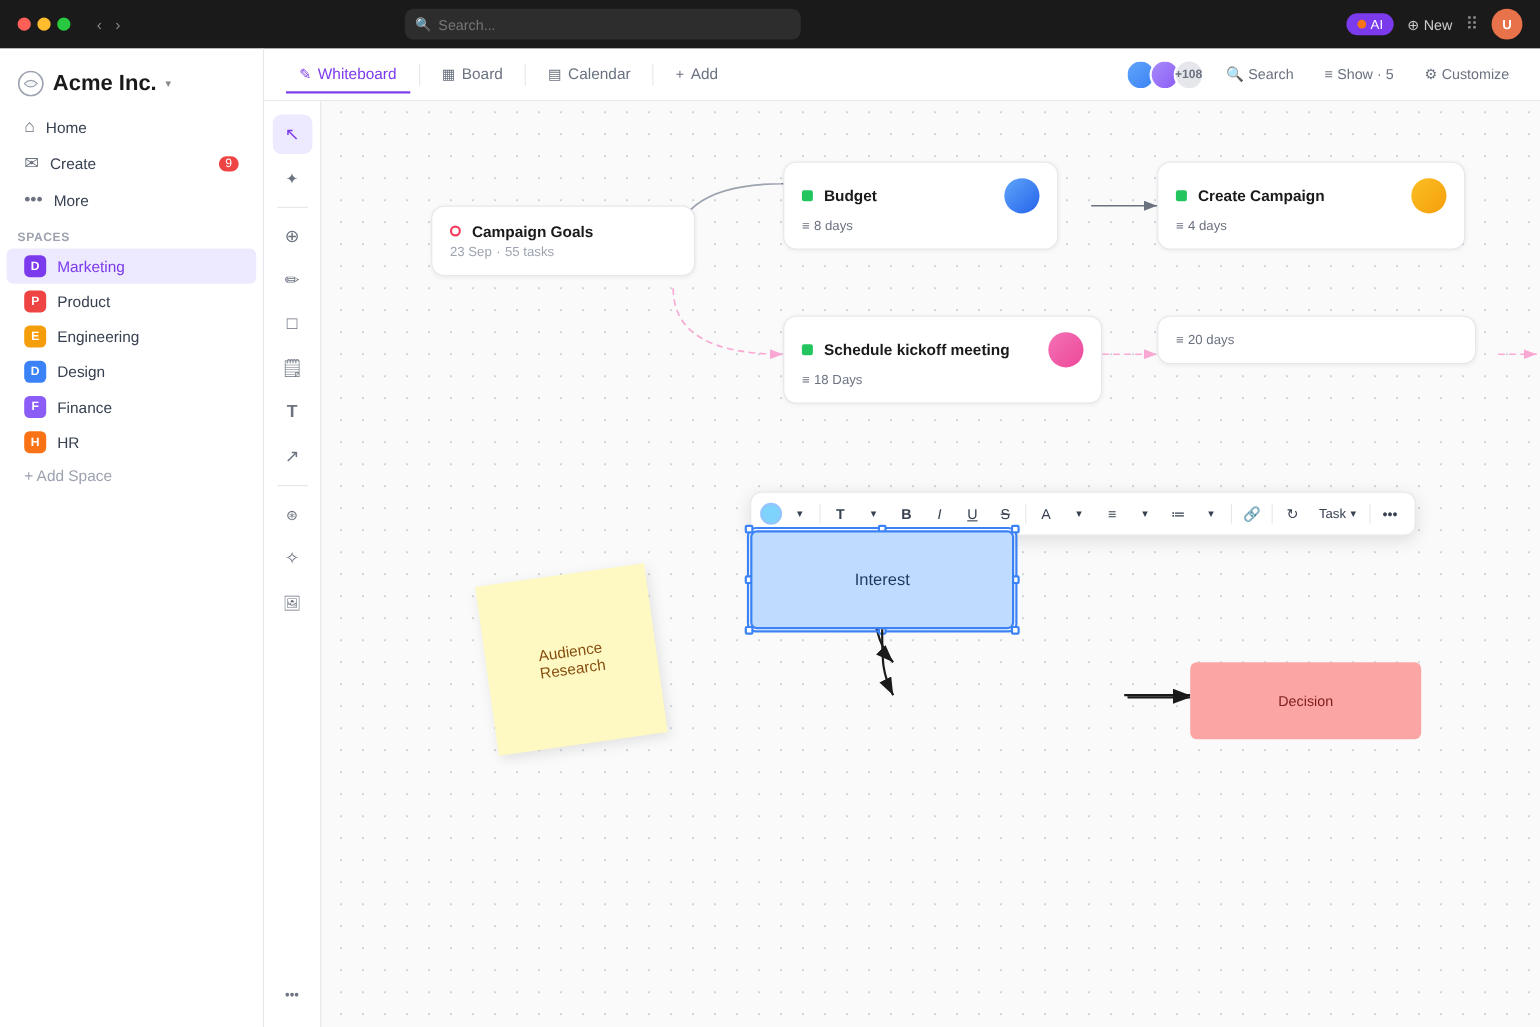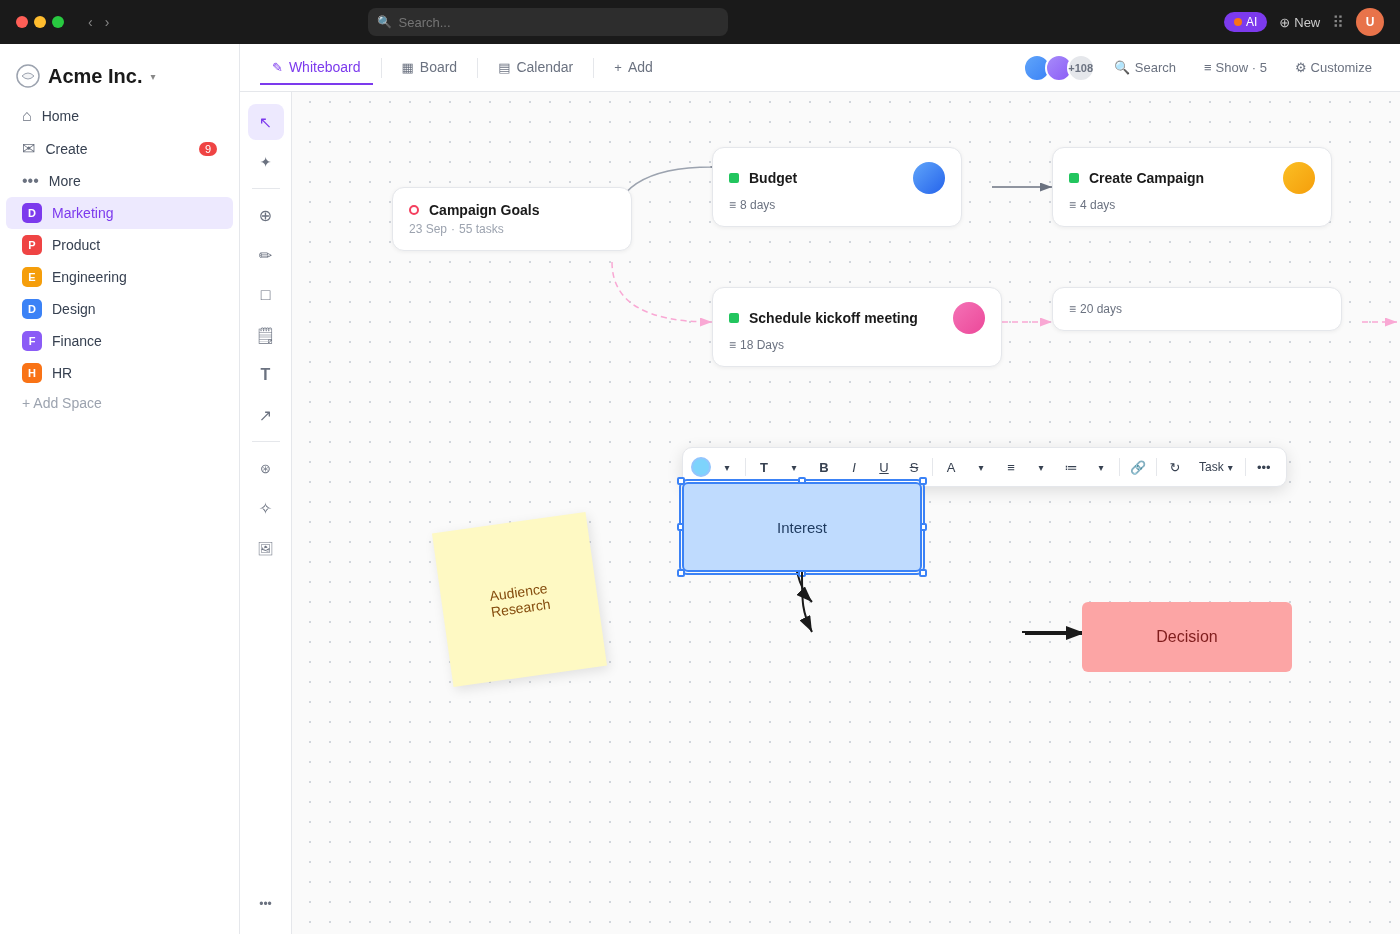--- a/index.html
+++ b/index.html
@@ -293,21 +293,21 @@
     }
     .shape-decision {
       position: absolute;
       background: #fca5a5;
       border-radius: 6px;
       width: 200px;
       height: 70px;
       display: flex;
       align-items: center;
       justify-content: center;
-      font-size: 16px;
+      font-size: 13px;
       font-weight: 500;
       color: #7f1d1d;
     }
 
     
     .floating-toolbar {
       position: absolute;
       background: white;
       border: 1px solid #e5e7eb;
       border-radius: 10px;
@@ -411,20 +411,21 @@
     <div class="sidebar-item">
       <span class="sidebar-icon">✉</span>
       <span>Create</span>
       <span class="badge">9</span>
     </div>
     <div class="sidebar-item">
       <span class="sidebar-icon">•••</span>
       <span>More</span>
     </div>
 
+    <div class="sidebar-section-title">Spaces</div>
 
     <div class="space-item active">
       <div class="space-dot" style="background:#7c3aed;">D</div>
       <span>Marketing</span>
     </div>
     <div class="space-item">
       <div class="space-dot" style="background:#ef4444;">P</div>
       <span>Product</span>
     </div>
     <div class="space-item">

